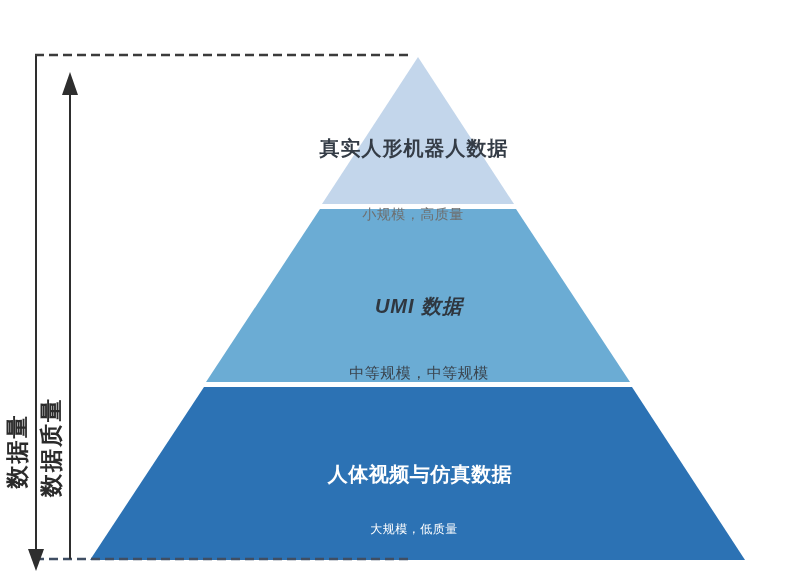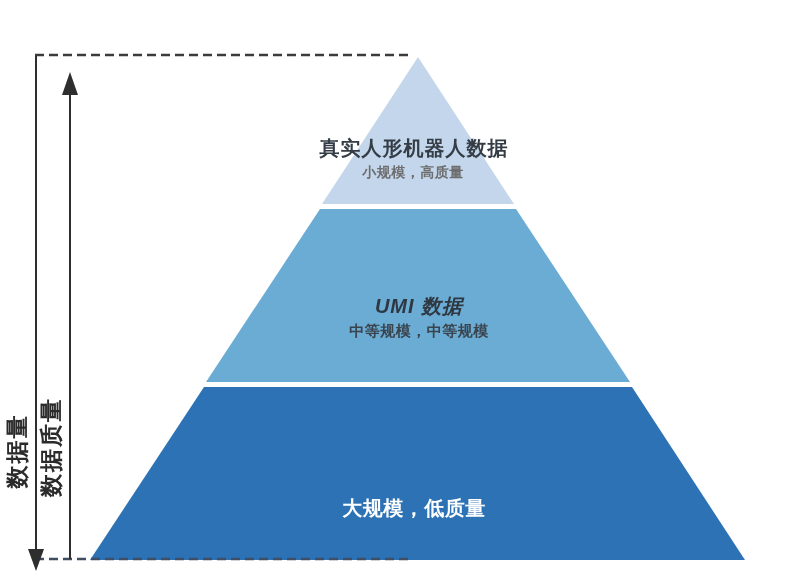--- a/index.html
+++ b/index.html
@@ -17,27 +17,27 @@
   .stage svg { position: absolute; left: 0; top: 0; }
 
   .txt {
     position: absolute;
     transform: translate(-50%, -50%);
     white-space: nowrap;
     text-align: center;
     line-height: 1.1;
   }
   .tier-title   { font-weight: 700; font-size: 20px; letter-spacing: 1px; }
-  .tier-sub     { font-weight: 700; font-size: 15px; letter-spacing: 0.5px; }
+  .tier-sub     { font-weight: 400; font-size: 15px; letter-spacing: 0.5px; margin-top: 42px; }
   .t1-title { left: 414px; top: 148px; }
   .t1-sub   { left: 413px; top: 173px; font-size: 14px; }
   .t2-title { left: 419px; top: 306px; font-style: italic; }
   .t2-sub   { left: 419px; top: 331px; }
   .t3-title { left: 420px; top: 474px; letter-spacing: 0.5px; }
-  .t3-sub   { left: 414px; top: 508px; font-size: 20px; text-align: right; }
+  .t3-sub   { left: 414px; top: 488px; font-size: 12px; text-align: right; }
 
   .vlabel {
     position: absolute;
     transform: translate(-50%, -50%) rotate(-90deg);
     white-space: nowrap;
     font-weight: 700;
     font-size: 23px;
     letter-spacing: 2px;
   }
   .vlabel-quantity { left: 17px; top: 451px; }
@@ -67,15 +67,16 @@
 
   <div class="vlabel vlabel-quantity" style="color: rgb(43, 43, 43);">数据量</div>
   <div class="vlabel vlabel-quality" style="color: rgb(43, 43, 43);">数据质量</div>
 
   <div class="txt tier-title t1-title" style="color: rgb(52, 60, 70); text-align: right;">真实人形机器人数据</div>
   <div class="txt tier-sub t1-sub" style="color: rgb(110, 110, 110);">小规模，高质量</div>
 
   <div class="txt tier-title t2-title" style="color: rgb(47, 55, 64);">UMI 数据</div>
   <div class="txt tier-sub t2-sub" style="color: rgb(58, 68, 78);">中等规模，中等规模</div>
 
+  <div class="txt tier-title t3-title" style="color: rgb(255, 255, 255);">人体视频与仿真数据</div>
   <div class="txt tier-sub t3-sub" style="color: rgb(255, 255, 255);">大规模，低质量</div>
 
 </div>
 
 </body></html>

